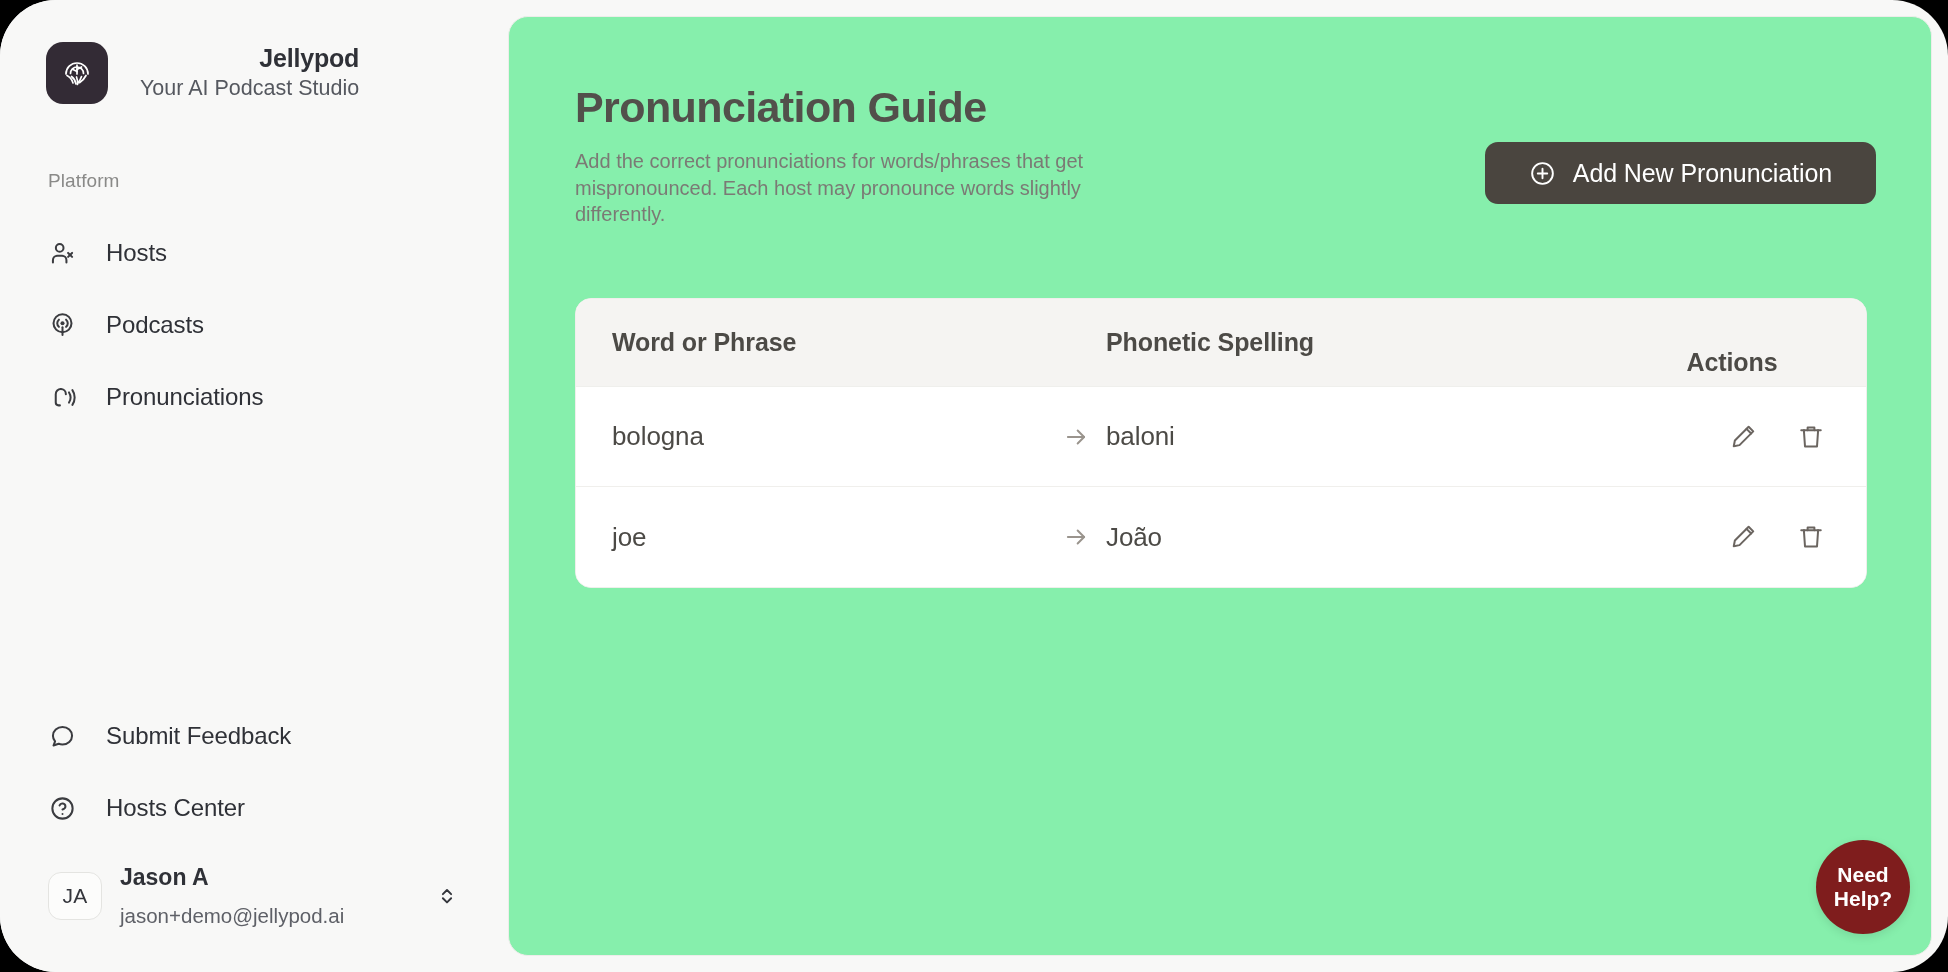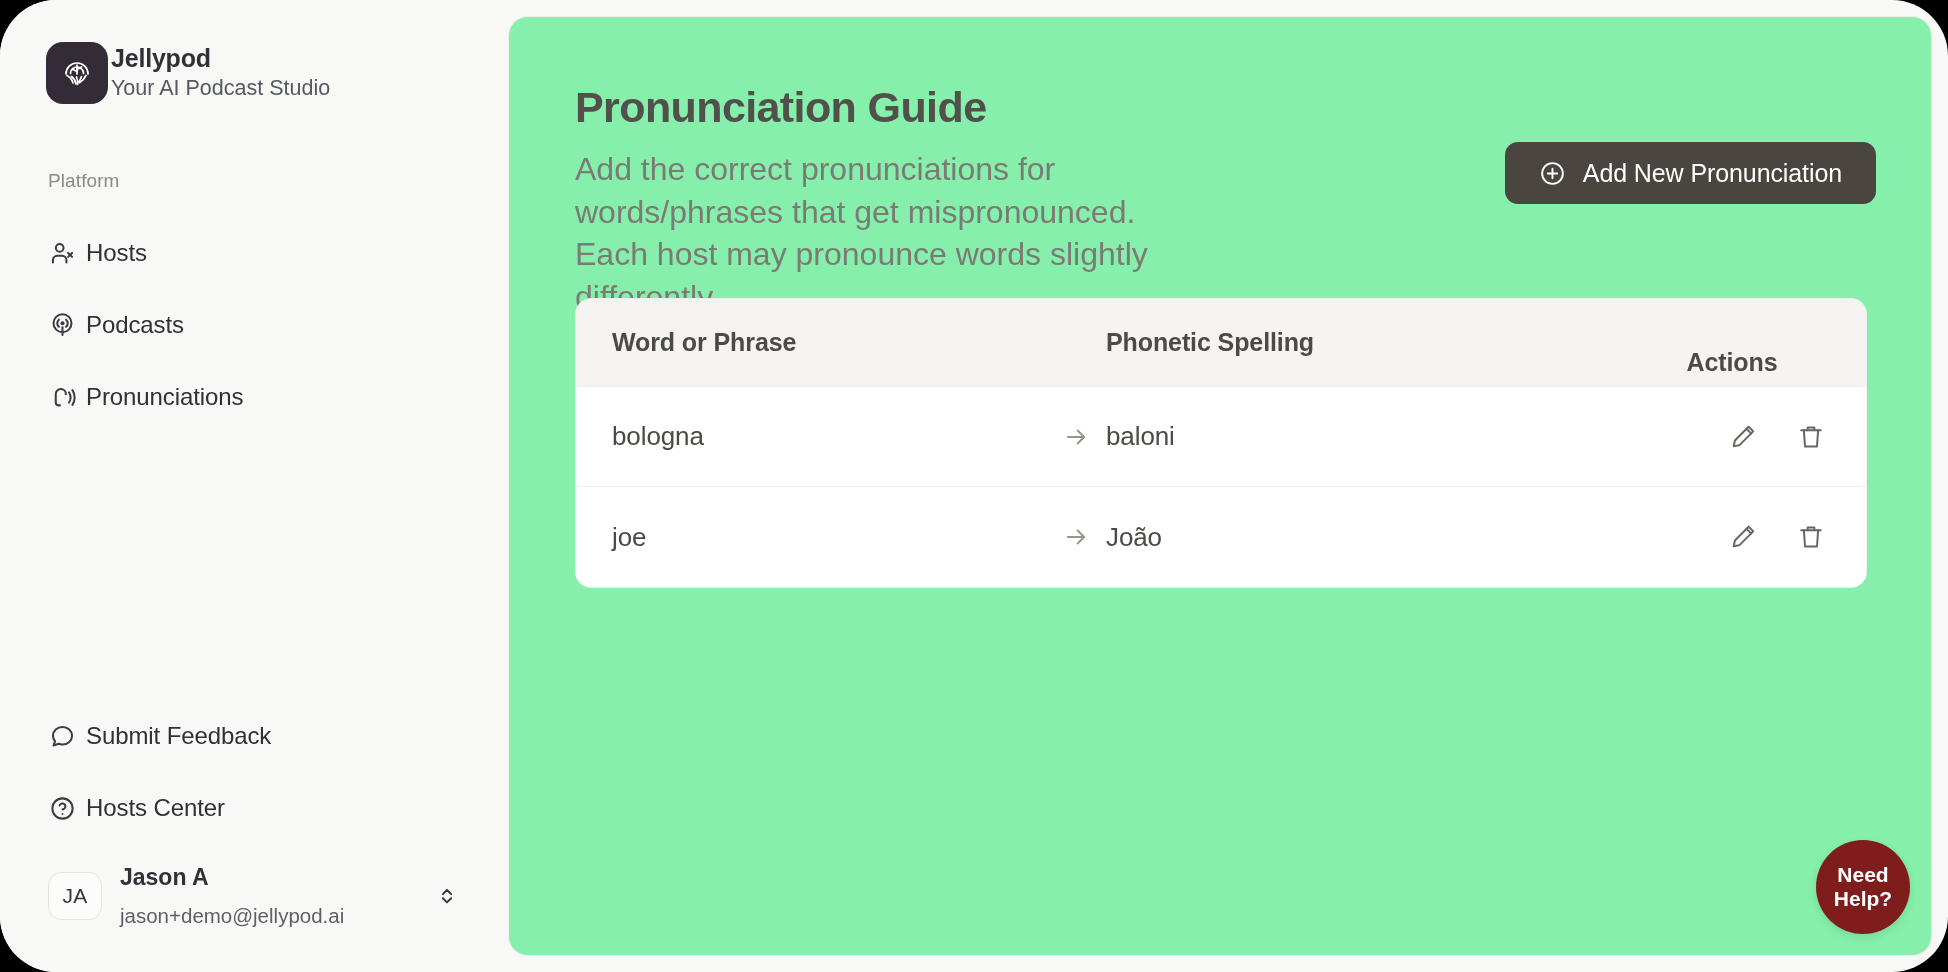--- a/index.html
+++ b/index.html
@@ -29,21 +29,22 @@
     height: 972px;
     background: #F8F8F7;
     padding: 0;
   }
 
   .brand {
     position: absolute;
     left: 46px; top: 42px;
     display: flex;
     align-items: center;
-    gap: 3px;
+    gap: 32px;
+    text-align: right;
   }
   .brand-logo {
     width: 62px; height: 62px;
     border-radius: 17px;
     background: #332B35;
     display: flex;
     align-items: center;
     justify-content: center;
     flex: none;
   }
@@ -71,21 +72,21 @@
 
   .nav-list {
     position: absolute;
     left: 34px;
     top: 225px;
     width: 440px;
   }
   .nav-item {
     display: flex;
     align-items: center;
-    gap: 10px;
+    gap: 30px;
     height: 56px;
     padding: 0 14px;
     border-radius: 11px;
     cursor: pointer;
     margin-bottom: 16px;
   }
   .nav-icon {
     width: 28px; height: 28px;
     flex: none;
     display: flex;
@@ -172,31 +173,31 @@
   }
   .page-title {
     font-size: 43px;
     font-weight: bold;
     color: #52504B;
     letter-spacing: -0.6px;
     line-height: 1.1;
   }
   .page-desc {
     margin-top: 17px;
-    font-size: 32px;
+    font-size: 20px;
     line-height: 1.33;
     color: #7B7A75;
     max-width: 580px;
   }
 
   .add-btn {
     position: absolute;
     right: 55px; top: 125px;
     height: 62px;
-    padding: 0 34px;
+    padding: 0 44px;
     background: #4A453F;
     color: #FFFFFF;
     border: none;
     border-radius: 13px;
     display: flex;
     align-items: center;
     justify-content: flex-end;
     gap: 17px;
     font-size: 25px;
     font-family: "Liberation Sans", sans-serif;

